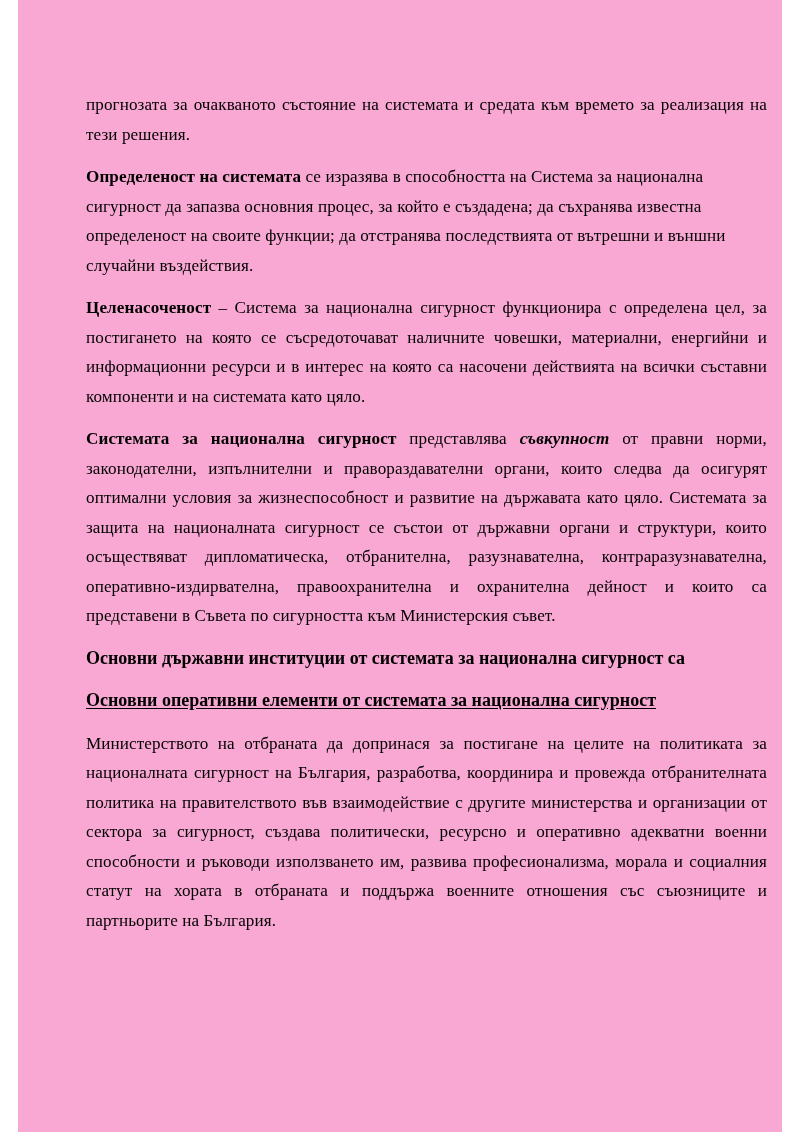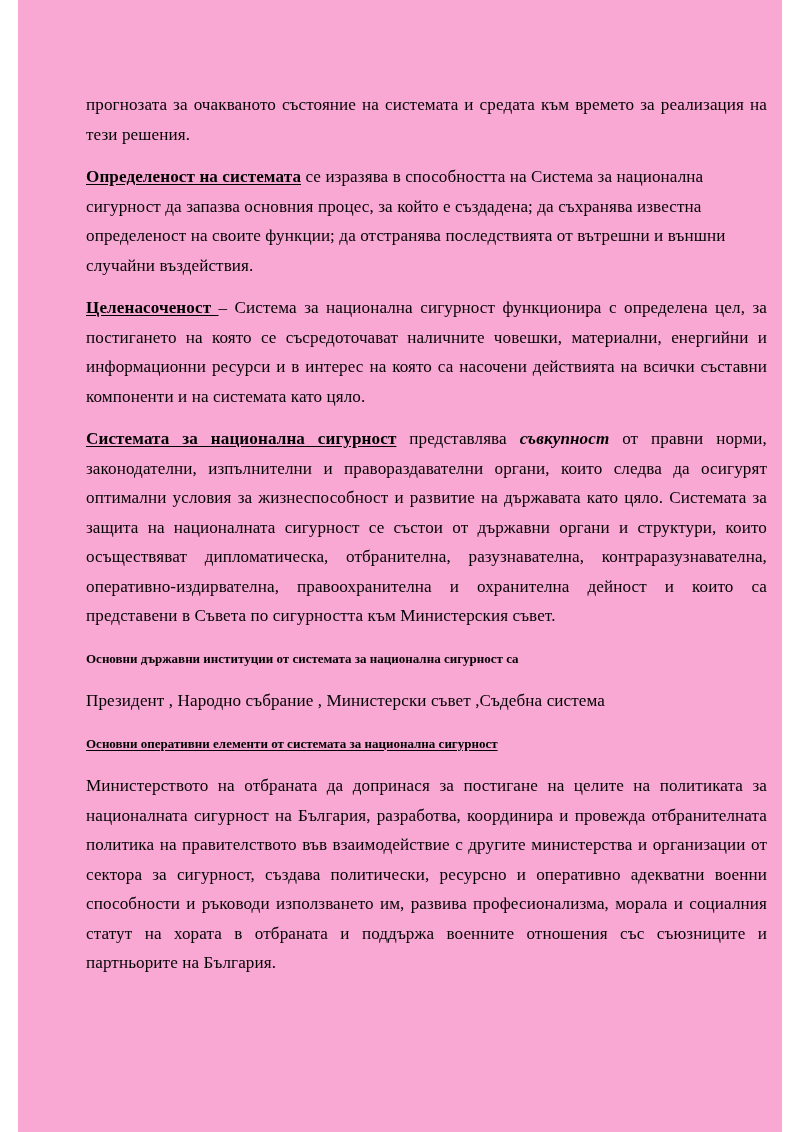--- a/index.html
+++ b/index.html
@@ -38,28 +38,27 @@
   }
   p.para.lastpara {
     margin-bottom: 8px;
   }
   
   p.para.align-left {
     text-align: left;
   }
   p.heading {
     margin: 10px 0 13px 0;
-    font-size: 13px;
+    font-size: 18px;
     line-height: 29.5px;
     text-align: left;
     font-weight: bold;
   }
   .lead-bold-underline {
     font-weight: bold;
-    text-decoration: underline;
     text-underline-offset: 2px;
   }
   .bold-only {
     font-weight: bold;
     font-style: italic;
   }
   .u-heading {
     text-decoration: underline;
     text-underline-offset: 2px;
   }
@@ -73,21 +72,20 @@
     <p class="para">прогнозата за очакваното състояние на системата и средата към времето за реализация на тези решения.</p>
 
     <p class="para align-left"><span class="lead-bold-underline">Определеност на системата</span><span> се изразява в способността на Система за национална сигурност  да запазва основния процес, за който е създадена;  да съхранява известна определеност на своите функции; да отстранява последствията от вътрешни и външни случайни въздействия.</span></p>
 
     <p class="para"><span class="lead-bold-underline">Целенасоченост </span><span>– Система за национална сигурност функционира с определена цел, за постигането на която се съсредоточават наличните човешки, материални, енергийни и информационни ресурси и в интерес на която са насочени действията на всички съставни компоненти и на системата като цяло.</span></p>
 
     <p class="para"><span class="lead-bold-underline">Системата за национална сигурност</span><span> представлява </span><span class="bold-only">съвкупност</span><span> от правни норми, законодателни, изпълнителни и правораздавателни органи, които следва да осигурят оптимални условия за жизнеспособност и развитие на държавата като цяло. Системата за защита на националната сигурност се състои от държавни органи и структури, които осъществяват дипломатическа, отбранителна, разузнавателна, контраразузнавателна, оперативно-издирвателна, правоохранителна и охранителна дейност и които са представени в Съвета по сигурността към Министерския съвет.</span></p>
 
     <p class="heading">Основни държавни институции от системата за национална сигурност са</p>
 
-    <p class="para align-left"> Президент , Народно събрание , Министерски съвет ,Съдебна система</p>
 
     <p class="heading"><span class="u-heading">Основни оперативни елементи от системата за национална сигурност</span></p>
 
 
     <p class="para lastpara">Министерството на отбраната да допринася за постигане на целите на политиката за националната сигурност на България, разработва, координира и провежда отбранителната политика на правителството във взаимодействие с другите министерства и организации от сектора за сигурност, създава политически, ресурсно и оперативно адекватни военни способности и ръководи използването им, развива професионализма, морала и социалния статут на хората в отбраната и поддържа военните отношения със съюзниците и партньорите на България.</p>
 
   </div>
 </div>
 
 </body></html>

